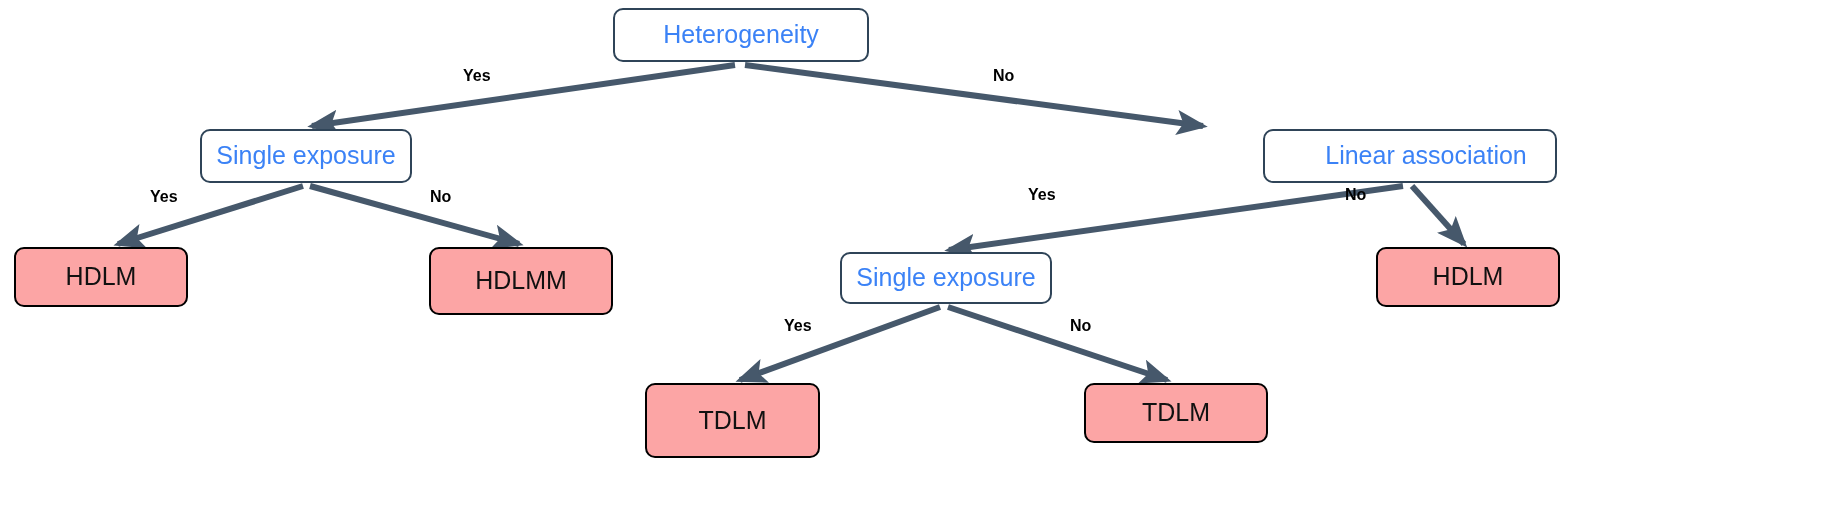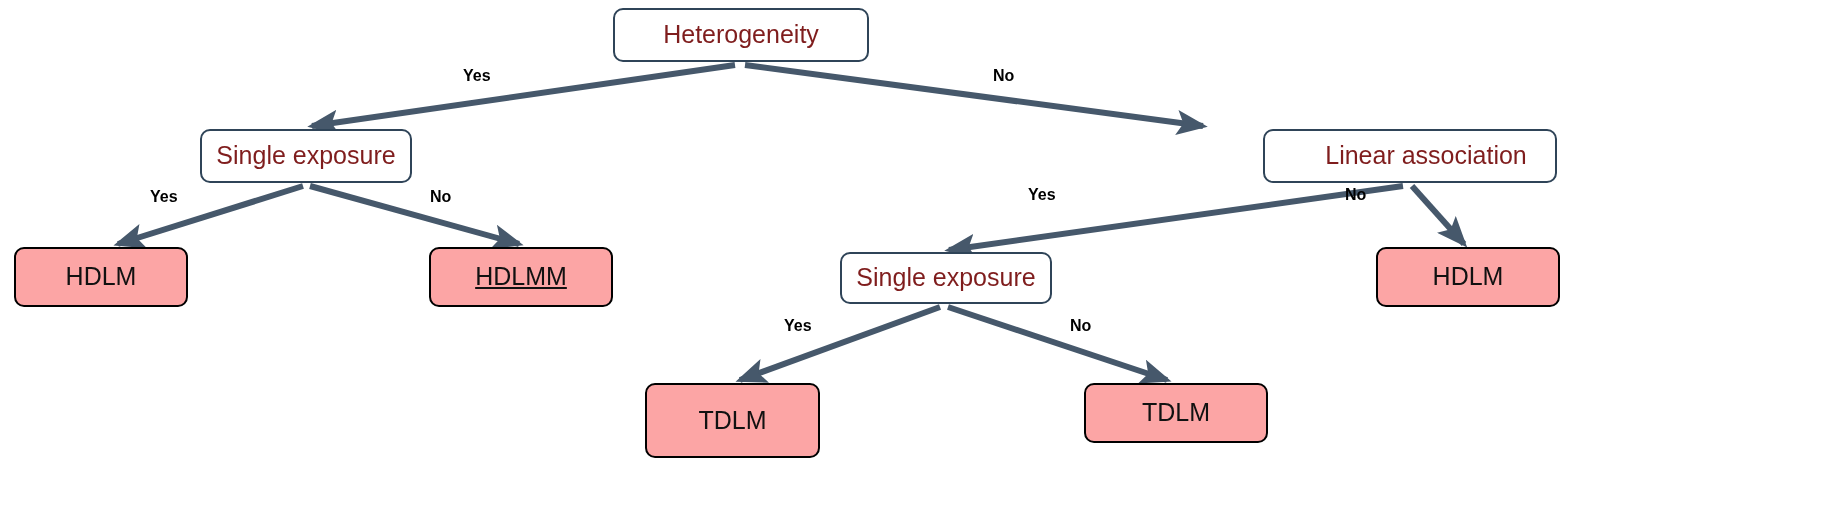--- a/index.html
+++ b/index.html
@@ -29,21 +29,21 @@
     align-items: center;
     justify-content: center;
     border-radius: 10px;
     text-align: center;
     line-height: 1.1;
     z-index: 5;
   }
   .node-decision {
     background: #ffffff;
     border: 2px solid #2f4458;
-    color: #7f1d1d;
+    color: #3b82f6;
     font-size: 25px;
   }
   .node-leaf {
     background: #fca5a5;
     border: 2px solid #000000;
     color: #111111;
     font-size: 25px;
   }
   .edge-label {
     position: absolute;
@@ -75,21 +75,21 @@
         <line x1="940" y1="307" x2="740" y2="380" stroke="#46586b" stroke-width="6" marker-end="url(#arrowhead)"></line>
         <line x1="948" y1="307" x2="1167" y2="380" stroke="#46586b" stroke-width="6" marker-end="url(#arrowhead)"></line>
       </g>
   </svg>
 
   <div id="nodes-group">
       <div class="node node-decision" style="left: 613px; top: 8px; width: 256px; height: 54px;">Heterogeneity</div>
       <div class="node node-decision" style="left: 200px; top: 129px; width: 212px; height: 54px;">Single exposure</div>
       <div class="node node-decision" style="left: 1263px; top: 129px; width: 294px; height: 54px; padding-left: 32px;">Linear association</div>
       <div class="node node-leaf" style="left: 14px; top: 247px; width: 174px; height: 60px;">HDLM</div>
-      <div class="node node-leaf" style="left: 429px; top: 247px; width: 184px; height: 60px; text-decoration: underline;">HDLMM</div>
+      <div class="node node-leaf" style="left: 429px; top: 247px; width: 184px; height: 68px;">HDLMM</div>
       <div class="node node-decision" style="left: 840px; top: 252px; width: 212px; height: 52px;">Single exposure</div>
       <div class="node node-leaf" style="left: 1376px; top: 247px; width: 184px; height: 60px;">HDLM</div>
       <div class="node node-leaf" style="left: 645px; top: 383px; width: 175px; height: 75px;">TDLM</div>
       <div class="node node-leaf" style="left: 1084px; top: 383px; width: 184px; height: 60px;">TDLM</div>
     </div>
   <div id="labels-group">
       <span class="edge-label" style="left: 463px; top: 67px;">Yes</span>
       <span class="edge-label" style="left: 993px; top: 67px;">No</span>
       <span class="edge-label" style="left: 150px; top: 188px;">Yes</span>
       <span class="edge-label" style="left: 430px; top: 188px;">No</span>

